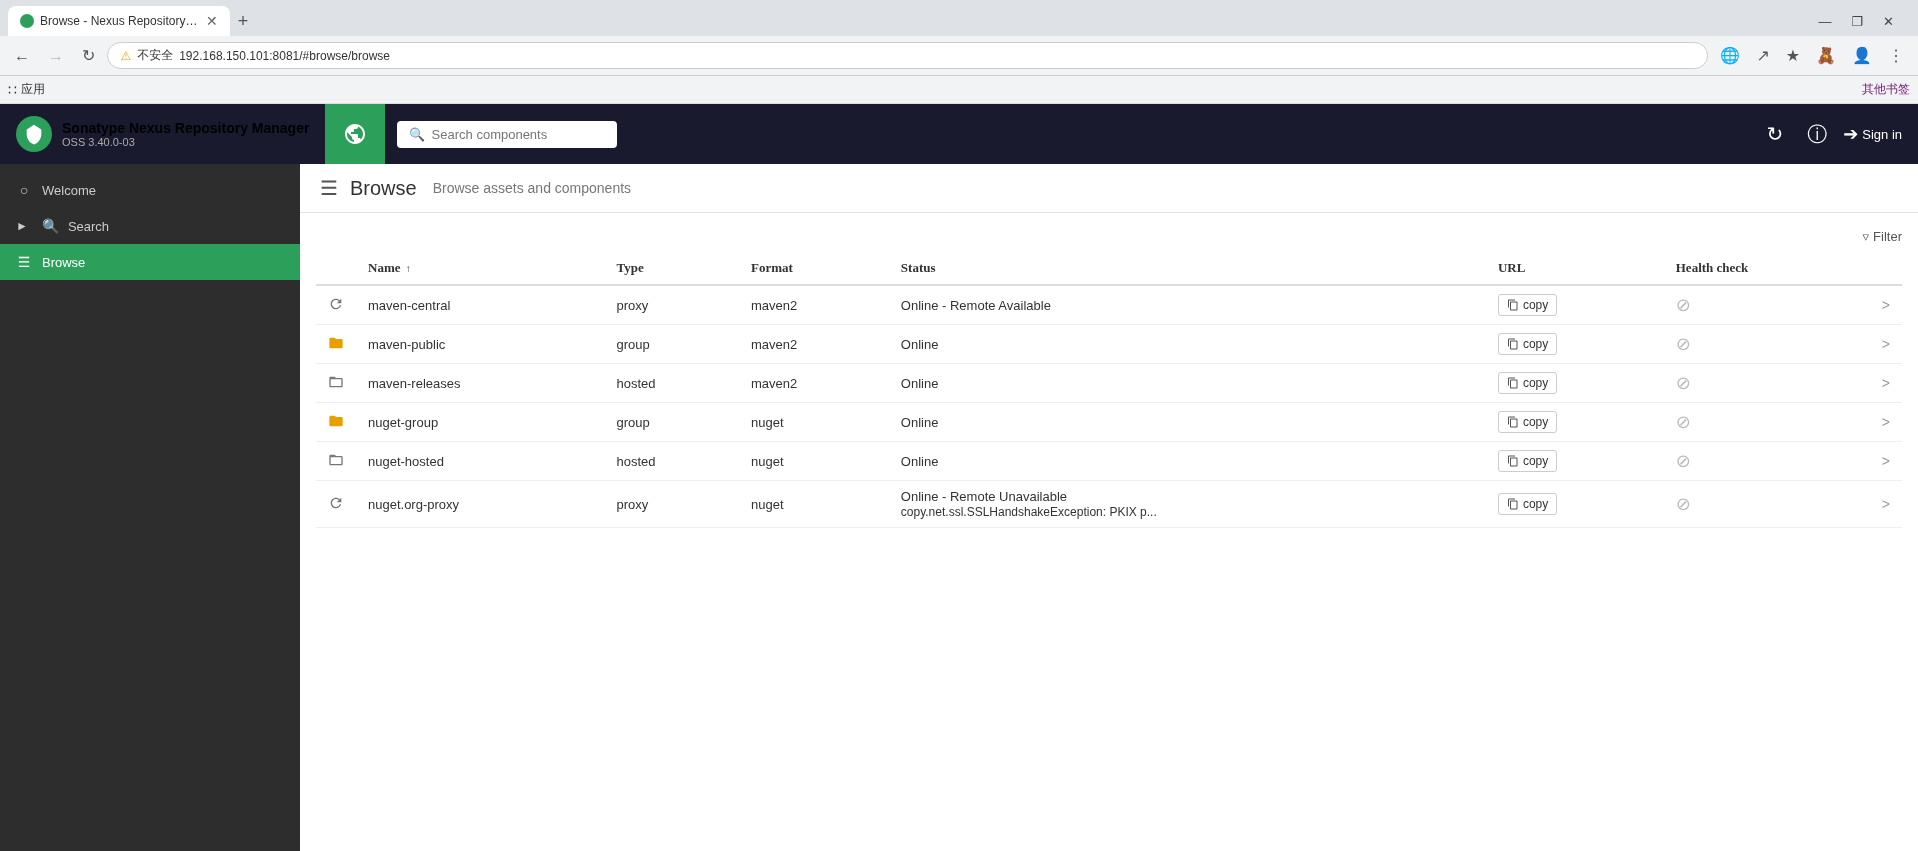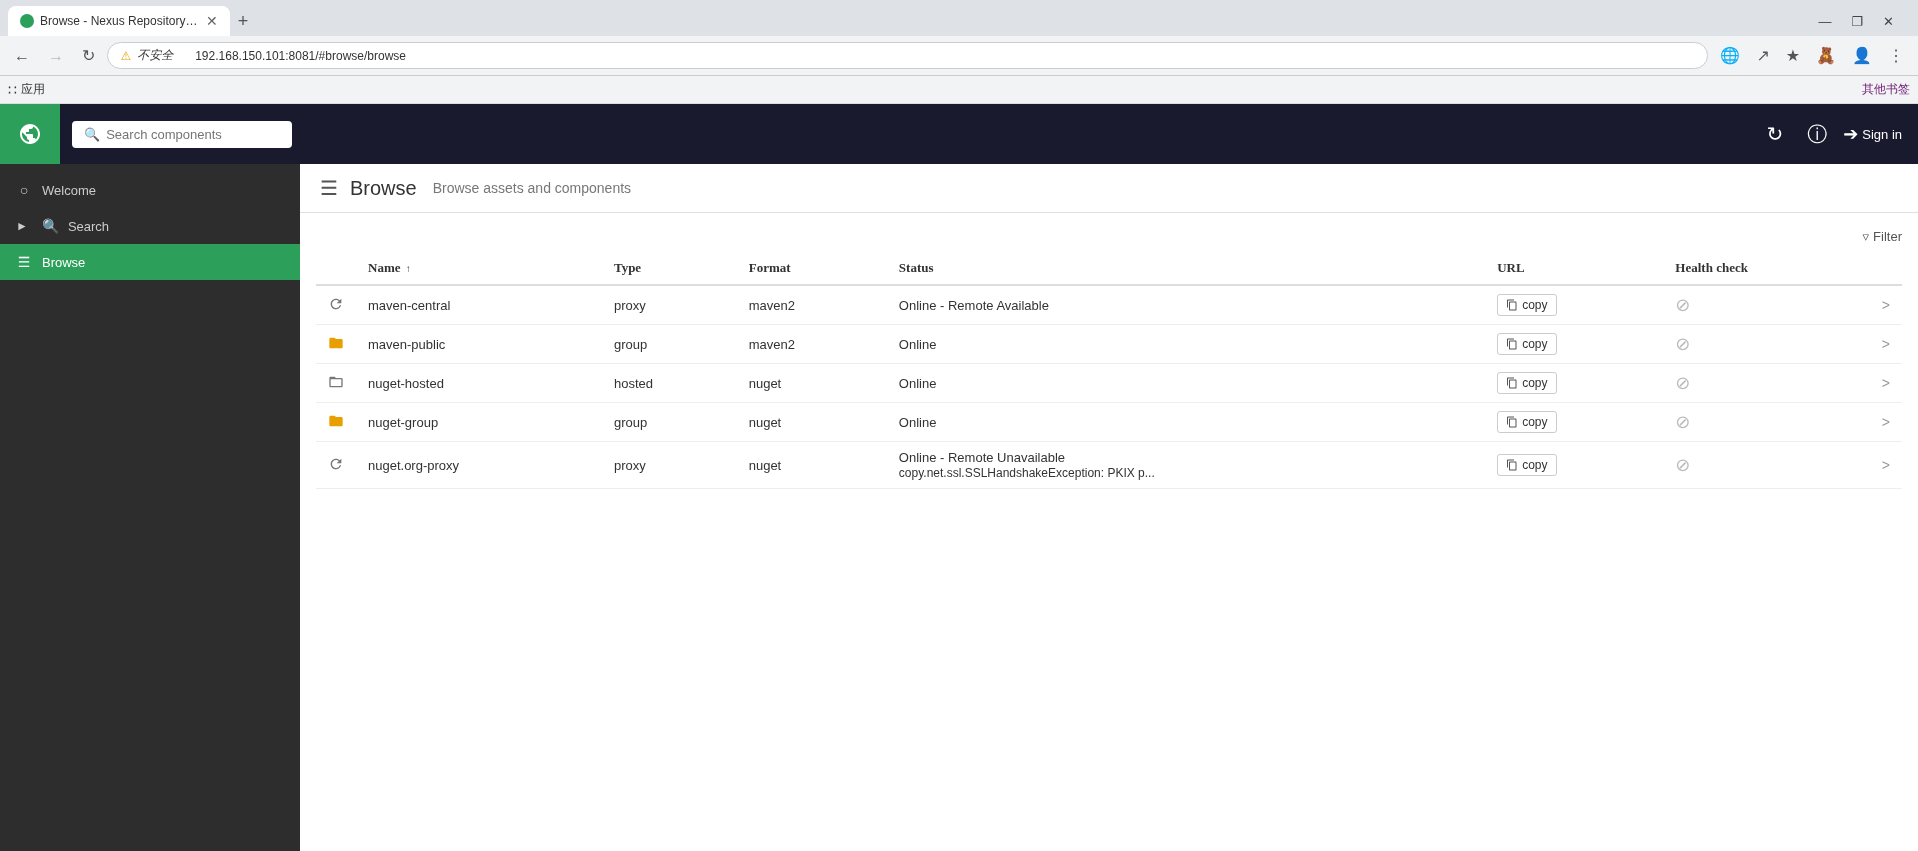--- a/index.html
+++ b/index.html
@@ -14,21 +14,21 @@
     .tab-close { color: #666; font-size: 14px; cursor: pointer; }
     .new-tab-btn { background: none; border: none; font-size: 18px; color: #555; cursor: pointer; padding: 0 8px; }
     .window-controls { margin-left: auto; display: flex; align-items: center; gap: 4px; padding-right: 8px; }
     .win-btn { background: none; border: none; font-size: 13px; color: #444; cursor: pointer; padding: 4px 8px; }
 
     .address-bar { background: #f1f3f4; display: flex; align-items: center; padding: 4px 8px; gap: 6px; height: 40px; border-bottom: 1px solid #ccc; }
     .nav-btn { background: none; border: none; font-size: 16px; color: #555; cursor: pointer; padding: 4px 6px; }
     .nav-btn:disabled { color: #bbb; }
     .address-input { flex: 1; background: white; border: 1px solid #ccc; border-radius: 16px; padding: 4px 12px; font-size: 12px; color: #333; display: flex; align-items: center; gap: 6px; }
     .address-lock { color: #e8a000; font-size: 12px; }
-    .address-text { color: #333; font-size: 12px; font-style: italic; }
+    .address-text { color: #333; font-size: 12px; }
     .browser-actions { display: flex; gap: 4px; margin-left: auto; }
     .browser-action-btn { background: none; border: none; font-size: 16px; color: #555; cursor: pointer; padding: 4px 6px; }
 
     .bookmarks-bar { background: #f1f3f4; padding: 2px 8px; height: 28px; display: flex; align-items: center; gap: 8px; border-bottom: 1px solid #ddd; font-size: 12px; color: #333; }
     .bookmark-apps { display: flex; align-items: center; gap: 4px; cursor: pointer; }
     .bookmark-apps-icon { font-size: 14px; }
     .bookmarks-right { margin-left: auto; font-size: 12px; color: #701a75; }
 
     
     .app { display: flex; flex-direction: column; height: calc(851px - 104px); background: #fff; }
@@ -107,21 +107,21 @@
     </div>
   </div>
 
   <div class="address-bar">
     <button class="nav-btn">←</button>
     <button class="nav-btn" disabled="">→</button>
     <button class="nav-btn">↻</button>
     <div class="address-input">
       <span class="address-lock">⚠</span>
       <span class="address-text">不安全</span>
-      <span style="color:#333; font-size:12px; margin-left:16px;">192.168.150.101:8081/#browse/browse</span>
+      <span style="color:#333; font-size:12px; margin-left:0;">192.168.150.101:8081/#browse/browse</span>
     </div>
     <div class="browser-actions">
       <button class="browser-action-btn">🌐</button>
       <button class="browser-action-btn">↗</button>
       <button class="browser-action-btn">★</button>
       <button class="browser-action-btn">🧸</button>
       <button class="browser-action-btn">👤</button>
       <button class="browser-action-btn">⋮</button>
     </div>
   </div>
@@ -131,20 +131,31 @@
       <span class="bookmark-apps-icon">∷</span>
       <span>应用</span>
     </div>
     <div class="bookmarks-right">其他书签</div>
   </div>
 </div>
 
 <div class="app">
 
   <div class="app-header">
+    <div class="app-logo">
+      <div class="logo-icon">
+        <svg width="22" height="22" viewBox="0 0 24 24" fill="white">
+          <path d="M12 2L4 7v5c0 5.25 3.4 10.15 8 11.35C16.6 22.15 20 17.25 20 12V7l-8-5z"></path>
+        </svg>
+      </div>
+      <div>
+        <div class="app-name-title">Sonatype Nexus Repository Manager</div>
+        <div class="app-name-version">OSS 3.40.0-03</div>
+      </div>
+    </div>
     <div class="header-nav">
       <button class="header-nav-btn">
         <svg width="24" height="24" viewBox="0 0 24 24" fill="white">
           <path d="M12 2C6.48 2 2 6.48 2 12s4.48 10 10 10 10-4.48 10-10S17.52 2 12 2zm-1 17.93c-3.95-.49-7-3.85-7-7.93 0-.62.08-1.21.21-1.79L9 15v1c0 1.1.9 2 2 2v1.93zm6.9-2.54c-.26-.81-1-1.39-1.9-1.39h-1v-3c0-.55-.45-1-1-1H8v-2h2c.55 0 1-.45 1-1V7h2c1.1 0 2-.9 2-2v-.41c2.93 1.19 5 4.06 5 7.41 0 2.08-.8 3.97-2.1 5.39z"></path>
         </svg>
       </button>
     </div>
     <div class="search-box">
       <span style="color:#999;">🔍</span>
       <input class="search-input-field" type="text" placeholder="Search components" style="">
@@ -265,63 +276,86 @@
       <span class="health-icon">⊘</span>
     </td>
     <td>
       <span class="chevron-right">&gt;</span>
     </td>
   </tr>
               <tr>
     <td class="row-icon"><svg width="16" height="16" viewBox="0 0 24 24" fill="#777">
                     <path d="M20 6h-8l-2-2H4c-1.1 0-2 .9-2 2v12c0 1.1.9 2 2 2h16c1.1 0 2-.9 2-2V8c0-1.1-.9-2-2-2zm0 12H4V8h16v10z"></path>
                   </svg></td>
+    <td class="repo-name">maven-releases</td>
+    <td>hosted</td>
+    <td>maven2</td>
+    <td><span class="status-text">Online</span></td>
+    <td>
+      <button class="copy-btn">
+        <svg width="12" height="12" viewBox="0 0 24 24" fill="#555">
+                      <path d="M16 1H4c-1.1 0-2 .9-2 2v14h2V3h12V1zm3 4H8c-1.1 0-2 .9-2 2v14c0 1.1.9 2 2 2h11c1.1 0 2-.9 2-2V7c0-1.1-.9-2-2-2zm0 16H8V7h11v14z"></path>
+                    </svg>
+        copy
+      </button>
+    </td>
+    <td>
+      <span class="health-icon">⊘</span>
+    </td>
+    <td>
+      <span class="chevron-right">&gt;</span>
+    </td>
+  </tr>
+              <tr>
+    <td class="row-icon"><svg width="16" height="16" viewBox="0 0 24 24" fill="#e8a000">
+                    <path d="M10 4H4c-1.1 0-2 .9-2 2v12c0 1.1.9 2 2 2h16c1.1 0 2-.9 2-2V8c0-1.1-.9-2-2-2h-8l-2-2z"></path>
+                  </svg></td>
+    <td class="repo-name">nuget-group</td>
+    <td>group</td>
+    <td>nuget</td>
+    <td><span class="status-text">Online</span></td>
+    <td>
+      <button class="copy-btn">
+        <svg width="12" height="12" viewBox="0 0 24 24" fill="#555">
+                      <path d="M16 1H4c-1.1 0-2 .9-2 2v14h2V3h12V1zm3 4H8c-1.1 0-2 .9-2 2v14c0 1.1.9 2 2 2h11c1.1 0 2-.9 2-2V7c0-1.1-.9-2-2-2zm0 16H8V7h11v14z"></path>
+                    </svg>
+        copy
+      </button>
+    </td>
+    <td>
+      <span class="health-icon">⊘</span>
+    </td>
+    <td>
+      <span class="chevron-right">&gt;</span>
+    </td>
+  </tr>
+              <tr>
+    <td class="row-icon"><svg width="16" height="16" viewBox="0 0 24 24" fill="#777">
+                    <path d="M20 6h-8l-2-2H4c-1.1 0-2 .9-2 2v12c0 1.1.9 2 2 2h16c1.1 0 2-.9 2-2V8c0-1.1-.9-2-2-2zm0 12H4V8h16v10z"></path>
+                  </svg></td>
     <td class="repo-name">nuget-hosted</td>
     <td>hosted</td>
     <td>nuget</td>
     <td><span class="status-text">Online</span></td>
     <td>
       <button class="copy-btn">
         <svg width="12" height="12" viewBox="0 0 24 24" fill="#555">
                       <path d="M16 1H4c-1.1 0-2 .9-2 2v14h2V3h12V1zm3 4H8c-1.1 0-2 .9-2 2v14c0 1.1.9 2 2 2h11c1.1 0 2-.9 2-2V7c0-1.1-.9-2-2-2zm0 16H8V7h11v14z"></path>
                     </svg>
         copy
       </button>
     </td>
     <td>
       <span class="health-icon">⊘</span>
     </td>
     <td>
       <span class="chevron-right">&gt;</span>
     </td>
   </tr>
               <tr>
-    <td class="row-icon"><svg width="16" height="16" viewBox="0 0 24 24" fill="#e8a000">
-                    <path d="M10 4H4c-1.1 0-2 .9-2 2v12c0 1.1.9 2 2 2h16c1.1 0 2-.9 2-2V8c0-1.1-.9-2-2-2h-8l-2-2z"></path>
-                  </svg></td>
-    <td class="repo-name">nuget-group</td>
-    <td>group</td>
-    <td>nuget</td>
-    <td><span class="status-text">Online</span></td>
-    <td>
-      <button class="copy-btn">
-        <svg width="12" height="12" viewBox="0 0 24 24" fill="#555">
-                      <path d="M16 1H4c-1.1 0-2 .9-2 2v14h2V3h12V1zm3 4H8c-1.1 0-2 .9-2 2v14c0 1.1.9 2 2 2h11c1.1 0 2-.9 2-2V7c0-1.1-.9-2-2-2zm0 16H8V7h11v14z"></path>
-                    </svg>
-        copy
-      </button>
-    </td>
-    <td>
-      <span class="health-icon">⊘</span>
-    </td>
-    <td>
-      <span class="chevron-right">&gt;</span>
-    </td>
-  </tr>
-              <tr>
     <td class="row-icon"><svg width="16" height="16" viewBox="0 0 24 24" fill="#777">
                     <path d="M17.65 6.35C16.2 4.9 14.21 4 12 4c-4.42 0-7.99 3.58-7.99 8s3.57 8 7.99 8c3.73 0 6.84-2.55 7.73-6h-2.08c-.82 2.33-3.04 4-5.65 4-3.31 0-6-2.69-6-6s2.69-6 6-6c1.66 0 3.14.69 4.22 1.78L13 11h7V4l-2.35 2.35z"></path>
                   </svg></td>
     <td class="repo-name">nuget.org-proxy</td>
     <td>proxy</td>
     <td>nuget</td>
     <td><span class="status-text">Online - Remote Unavailable</span><br><span class="status-error">copy.net.ssl.SSLHandshakeException: PKIX p...</span></td>
     <td>
       <button class="copy-btn">
         <svg width="12" height="12" viewBox="0 0 24 24" fill="#555">

